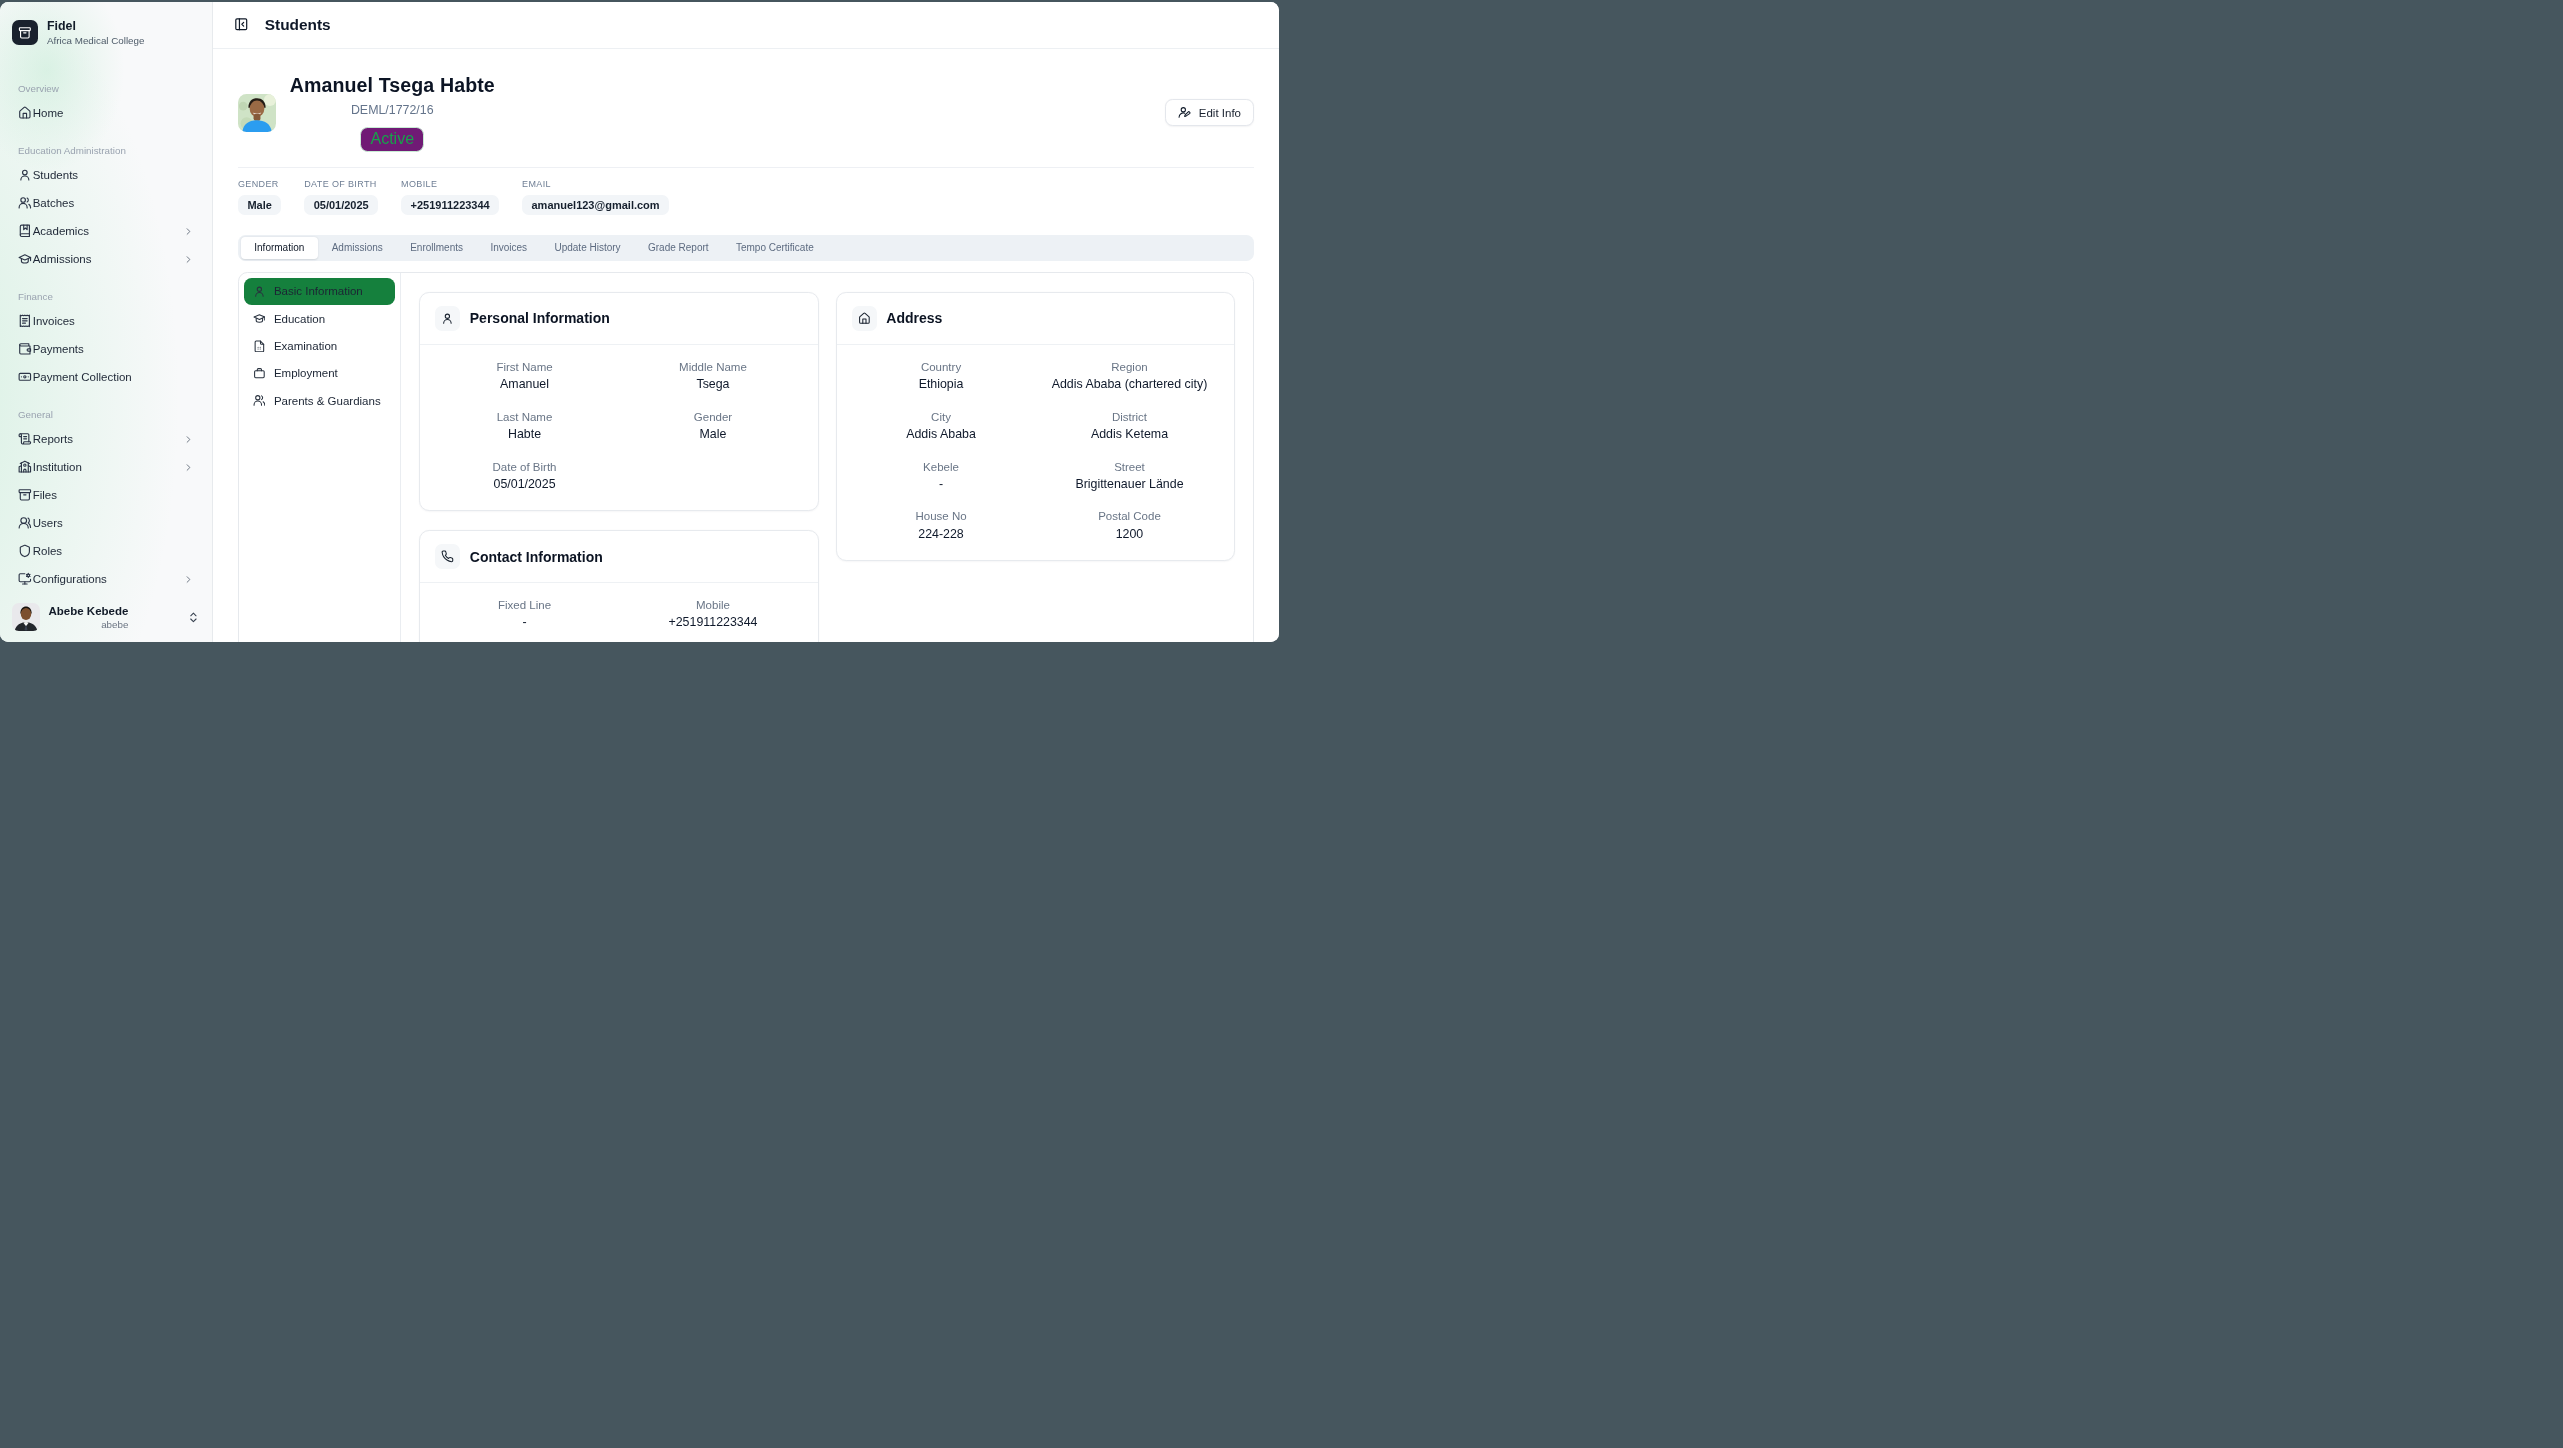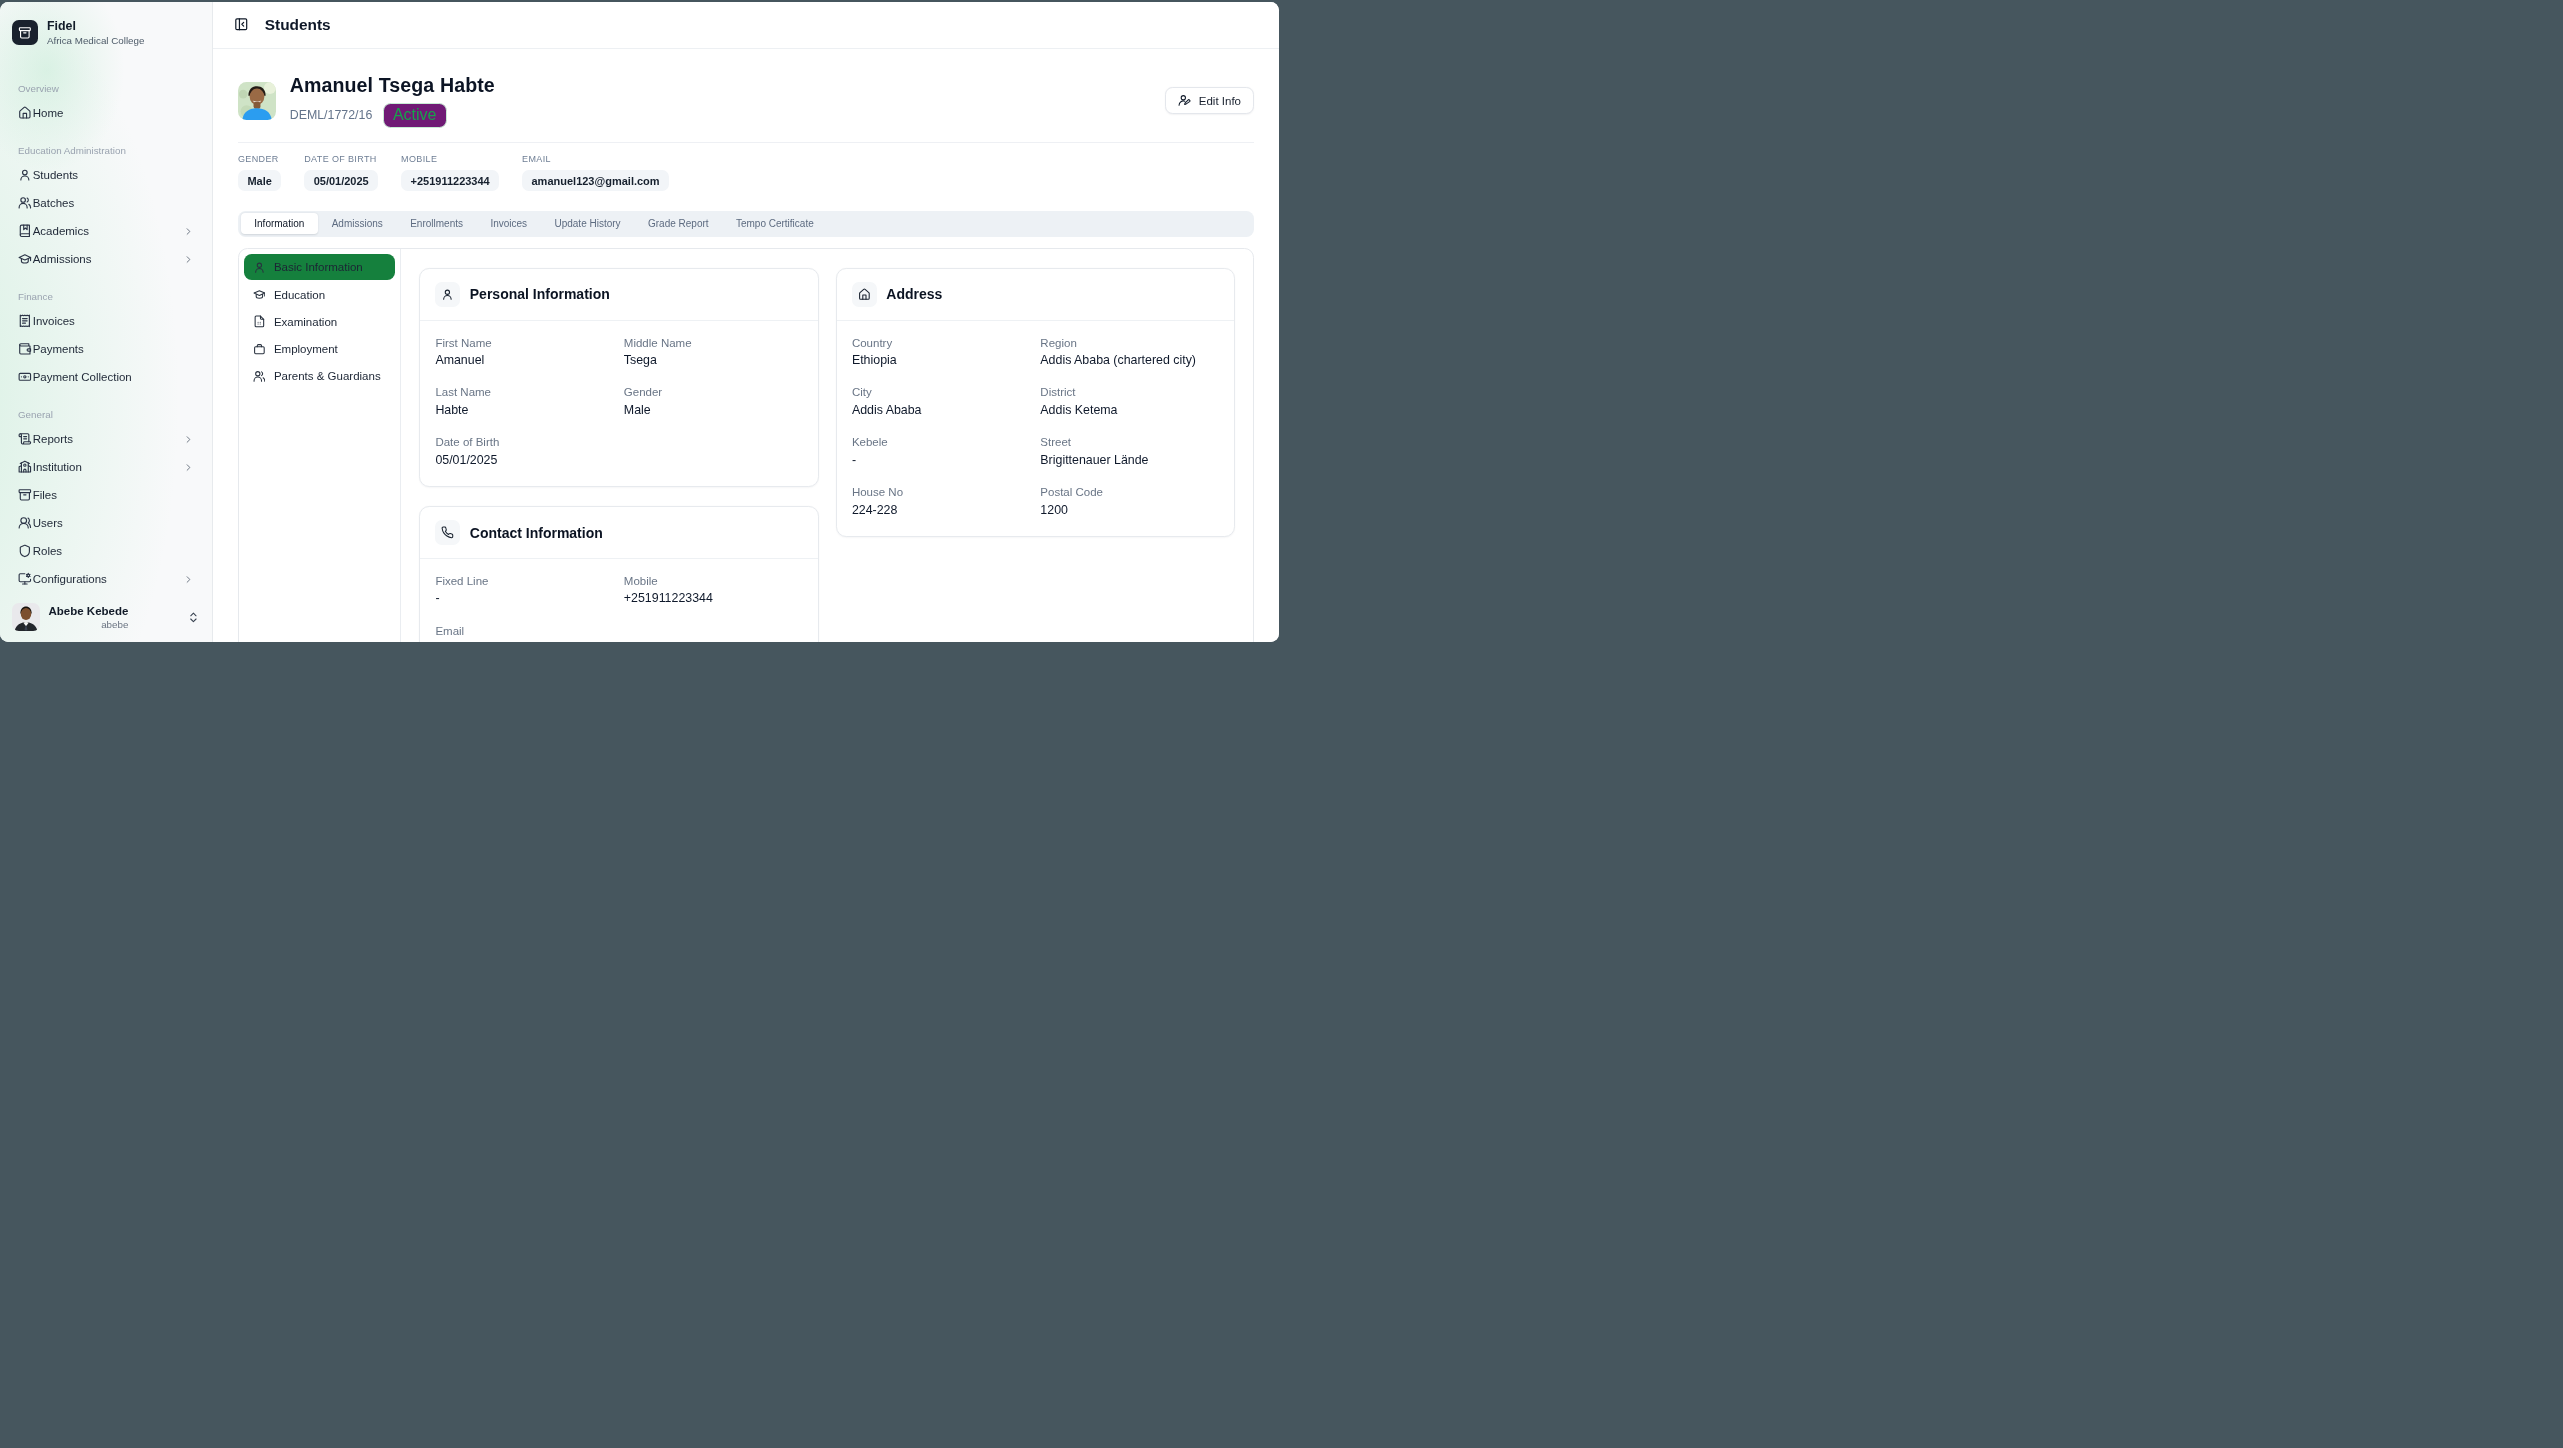--- a/index.html
+++ b/index.html
@@ -57,21 +57,21 @@
   .topbar .toggle { width:14.5px; height:14.5px; color:#101a28; cursor:pointer; }
   .topbar-title { font-size:15.4px; font-weight:700; color:#0f1828; }
 
   .content { flex:1; padding:0 25px; overflow:hidden; }
 
   .profile-row { display:flex; align-items:center; margin-top:25px; }
   .pavatar { width:38px; height:38px; border-radius:8.5px; overflow:hidden; flex:none; }
   .pavatar svg, .uav svg { display:block; width:100%; height:100%; }
   .pinfo { margin-left:13.7px; }
   .pname { font-size:19.6px; font-weight:700; color:#0c1424; letter-spacing:0.1px; }
-  .pid-row { display:flex; align-items:center; gap:10.2px; margin-top:6px; }
+  .pid-row { display:flex; align-items:center; gap:10.2px; margin-top:6px;flex-direction:column; }
   .pid { font-size:12.4px; color:#64748b; }
   .badge { font-size:16px; font-weight:400; color:#16a34a; background:#701a75;
     border:0.9px solid #c8ecd4; border-radius:7.7px; padding:2.6px 9.4px; }
   .edit-btn { margin-left:auto; display:flex; align-items:center; gap:7.7px; background:#fff;
     border:0.9px solid #e4e7ec; border-radius:7.7px; padding:6px 12px; font-size:11.5px; font-weight:500;
     color:#18202e; box-shadow:0 0.9px 1.7px rgba(16,24,40,.05); cursor:pointer; font-family:inherit; }
   .edit-btn .ic { width:12.8px; height:12.8px; color:#121c2b; }
 
   .header-div { border-top:0.9px solid #eef0f4; margin-top:14.5px; }
   .summary { display:flex; gap:23px; padding:11px 0 0; }
@@ -87,21 +87,21 @@
     display:flex; overflow:hidden; }
   .subnav { width:162px; flex:none; border-right:0.9px solid #eaedf1; padding:5.1px; }
   .sub-item { display:flex; align-items:center; gap:8.5px; padding:6.8px 8.5px; border-radius:7.7px;
     font-size:11.5px; color:#1c2534; margin-bottom:0.9px; cursor:pointer; }
   .sub-item .ic { width:12.8px; height:12.8px; color:#29323f; flex:none; }
   .sub-item.active { background:#15803d; }
 
   .cards { flex:1; padding:19px 18px; display:flex; gap:17px; align-items:flex-start; overflow:hidden; }
   .ccol { flex:1; min-width:0; display:flex; flex-direction:column; gap:19px; }
   .card { border:0.9px solid #e7eaee; border-radius:10.2px; background:#fff;
-    box-shadow:0 0.9px 1.7px rgba(16,24,40,.04); }
+    box-shadow:0 0.9px 1.7px rgba(16,24,40,.04);text-align:center; }
   .card-h { display:flex; align-items:center; gap:9.4px; padding:12.8px 15.4px; border-bottom:0.9px solid #eef1f4; }
   .card-ic { width:25px; height:25px; border-radius:6.8px; background:#f5f7f9; color:#1a2330;
     display:grid; place-items:center; flex:none; }
   .card-ic svg { width:12.8px; height:12.8px; }
   .card-t { font-size:14px; font-weight:700; color:#0b1322; }
   .card-b { padding:16px 15.4px 19.6px; display:grid; grid-template-columns:1fr 1fr; row-gap:19.6px; column-gap:10.2px; }
   .f-label { font-size:11.5px; color:#697586; }
   .f-value { font-size:12.4px; color:#0f192b; margin-top:4.3px; font-weight:500; }
 
   svg.stroke { fill:none; stroke:currentColor; stroke-width:2; stroke-linecap:round; stroke-linejoin:round; }

